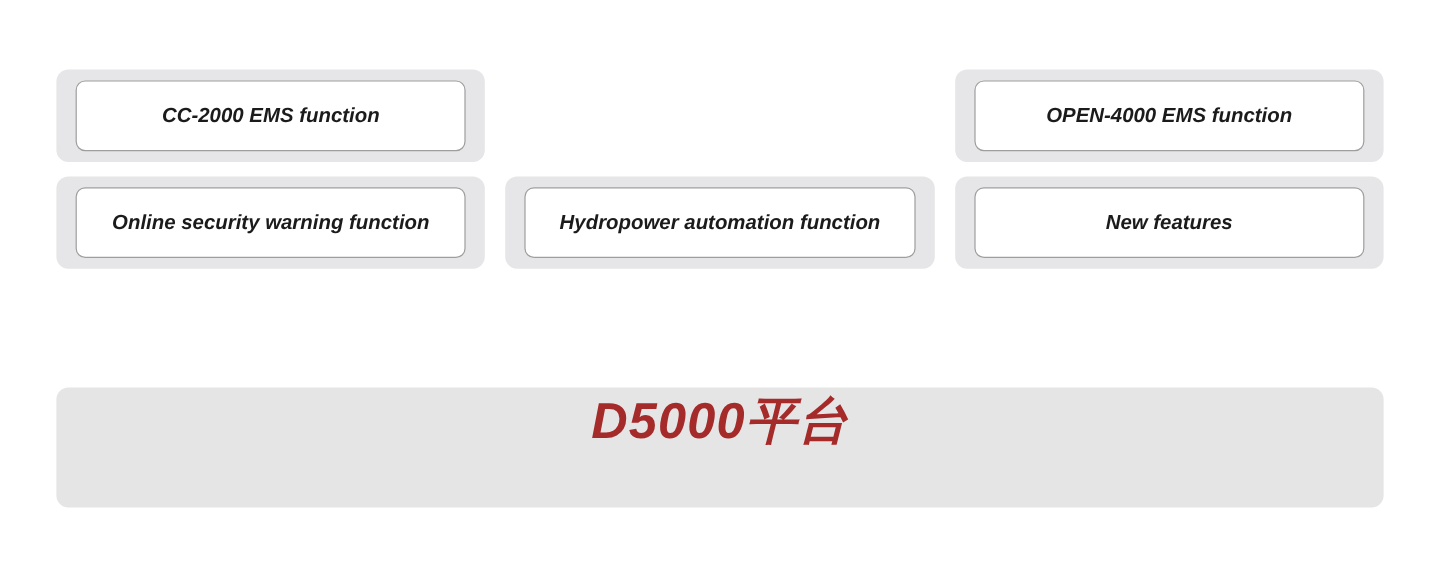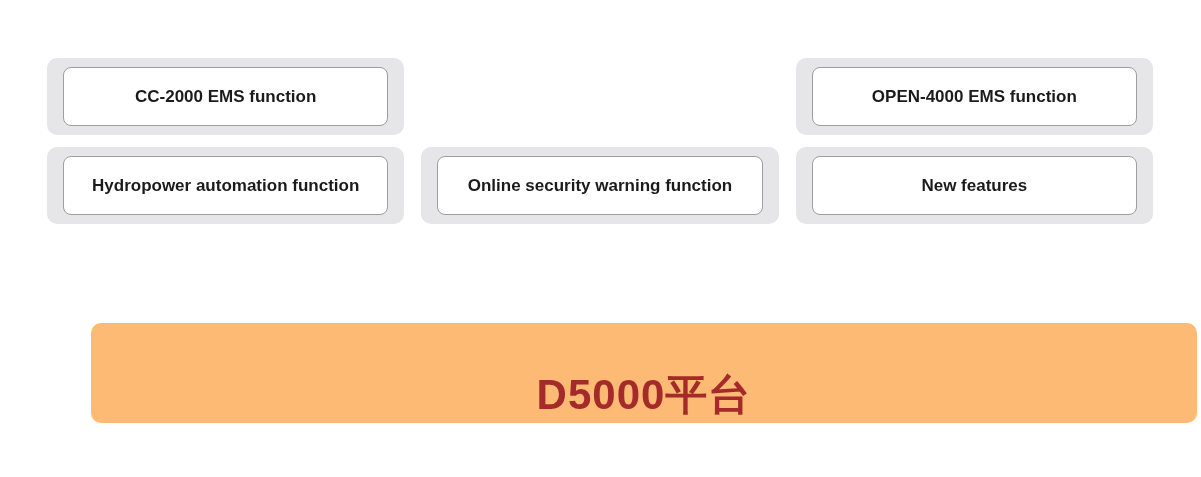--- a/index.html
+++ b/index.html
@@ -6,20 +6,21 @@
   html, body { background: #ffffff; }
   body {
     font-family: "Liberation Sans", "DejaVu Sans", sans-serif;
   }
   .canvas {
     position: relative;
     width: 1201px;
     height: 477px;
     background: #ffffff;
     overflow: hidden;
+    font-style: italic;
   }
   .grid {
     position: absolute;
     left: 47px;
     top: 58px;
     width: 1106px;
     display: grid;
     grid-template-columns: repeat(3, 1fr);
     column-gap: 17px;
     row-gap: 12px;
@@ -50,26 +51,25 @@
   }
   .empty-cell {
     background: transparent;
   }
   .platform-bar {
     position: absolute;
     left: 47px;
     top: 323px;
     width: 1106px;
     height: 100px;
-    background: #fdba74;
+    background: #e5e5e5;
     border-radius: 10px;
     display: flex;
-    align-items: flex-end;
+    align-items: flex-start;
     justify-content: center;
-    margin-left: 44px;
   }
   .platform-label {
     font-size: 42px;
     font-weight: bold;
     color: #a52a2a;
     letter-spacing: 1px;
   }
 </style>
 </head>
 <body>
@@ -86,26 +86,26 @@
     <div class="empty-cell"></div>
 
     <div class="card">
       <div class="box">
         <span class="label">OPEN-4000 EMS function</span>
       </div>
     </div>
 
     <div class="card">
       <div class="box">
-        <span class="label">Hydropower automation function</span>
+        <span class="label">Online security warning function</span>
       </div>
     </div>
     <div class="card">
       <div class="box">
-        <span class="label">Online security warning function</span>
+        <span class="label">Hydropower automation function</span>
       </div>
     </div>
     <div class="card">
       <div class="box">
         <span class="label">New features</span>
       </div>
     </div>
 
   </div>
 

